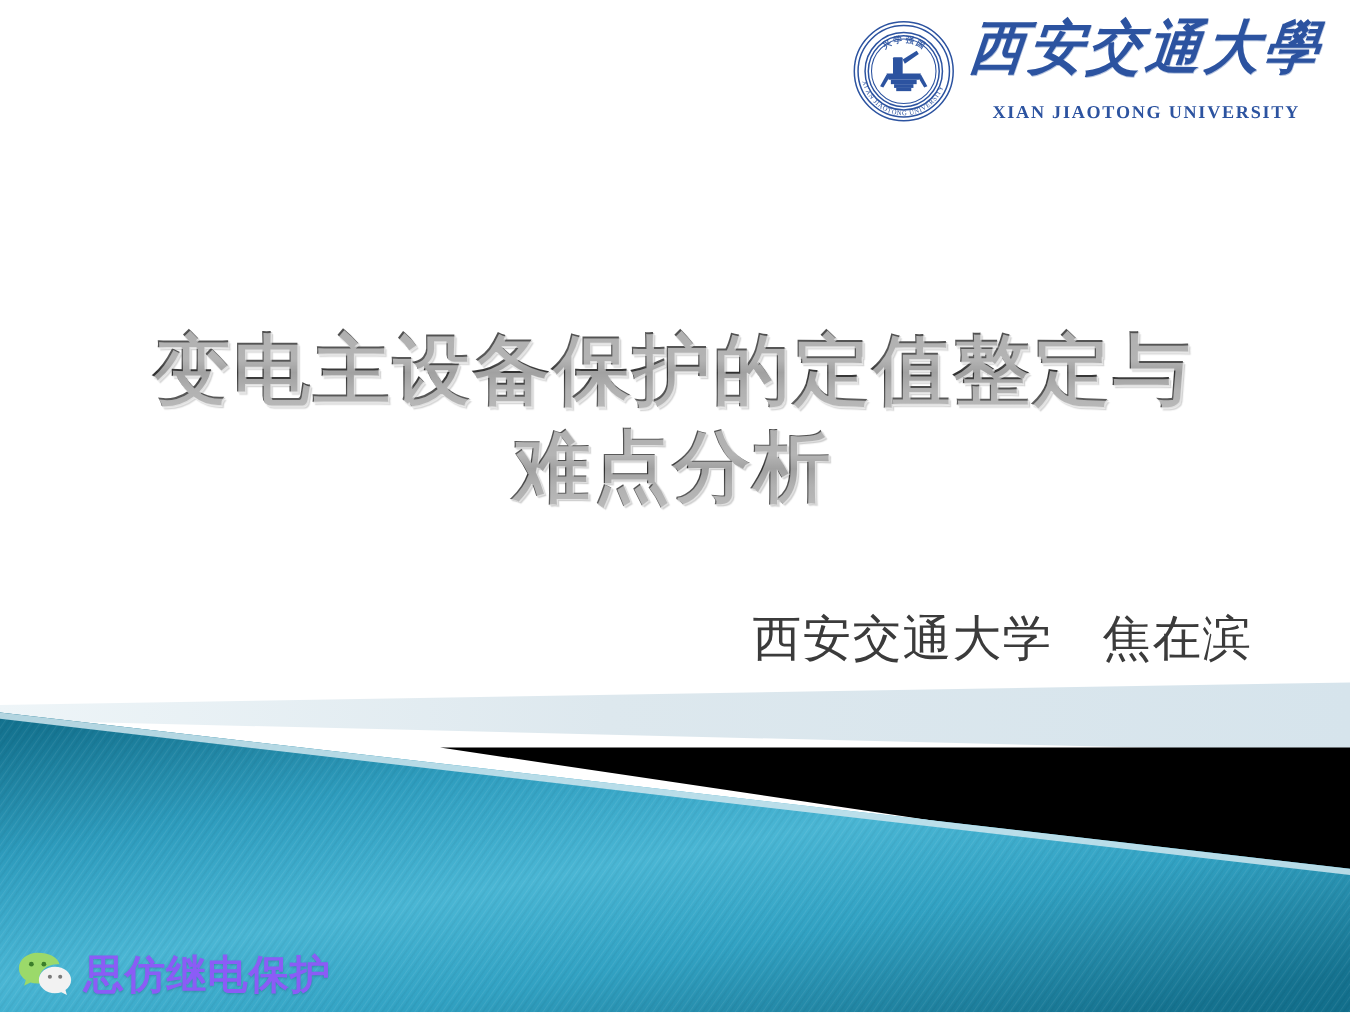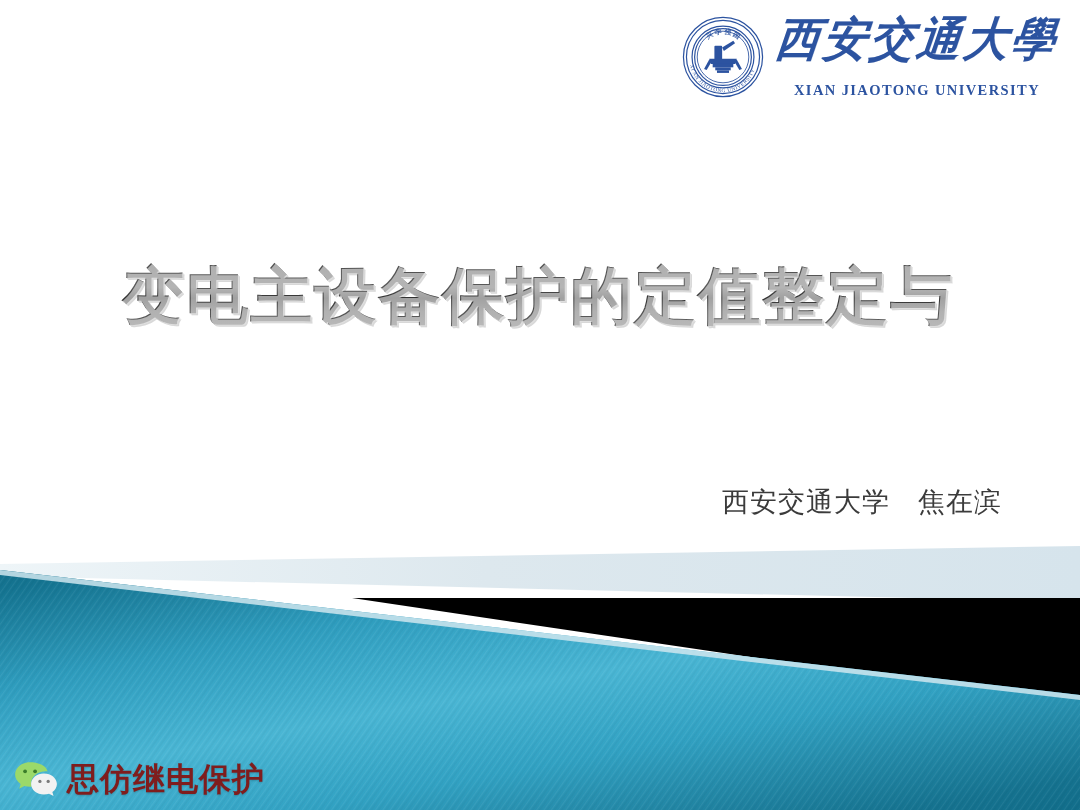--- a/index.html
+++ b/index.html
@@ -87,21 +87,21 @@
 
   
   .subtitle-wrap {
     position: absolute;
     top: 484px;
     right: 78px;
     text-align: right;
   }
   .subtitle-line {
     font-family: "DejaVu Sans", "Liberation Sans", sans-serif;
-    font-size: 27px;
+    font-size: 39px;
     font-weight: 400;
     color: #3b3b3b;
     letter-spacing: 1px;
     white-space: pre;
   }
 
   
   .deco {
     position: absolute;
     left: 0;
@@ -123,21 +123,21 @@
   }
   .wechat-icon {
     width: 44px;
     height: 40px;
     flex: 0 0 auto;
   }
   .watermark-text {
     font-family: "DejaVu Sans", "Liberation Sans", sans-serif;
     font-size: 32px;
     font-weight: 700;
-    color: #7f1d1d;
+    color: #8b5cf6;
     letter-spacing: 1px;
     text-shadow: 0 1px 2px rgba(0,0,0,0.18);
     white-space: nowrap;
   }
 </style>
 </head>
 <body>
 
 <div class="slide">
 
@@ -212,20 +212,21 @@
     </svg>
 
     <div class="logo-words">
       <div class="logo-cn">西安交通大學</div>
       <div class="logo-en">XIAN JIAOTONG UNIVERSITY</div>
     </div>
   </div>
 
   <div class="title-wrap">
     <div class="title-line">变电主设备保护的定值整定与</div>
+    <div class="title-line">难点分析</div>
   </div>
 
   <div class="subtitle-wrap">
     <div class="subtitle-line">西安交通大学　焦在滨</div>
   </div>
 
   <div class="deco">
     <svg viewBox="0 0 1080 270" preserveAspectRatio="none">
       <defs>
         <linearGradient id="blueGrad" x1="0" y1="0" x2="0.85" y2="1">

